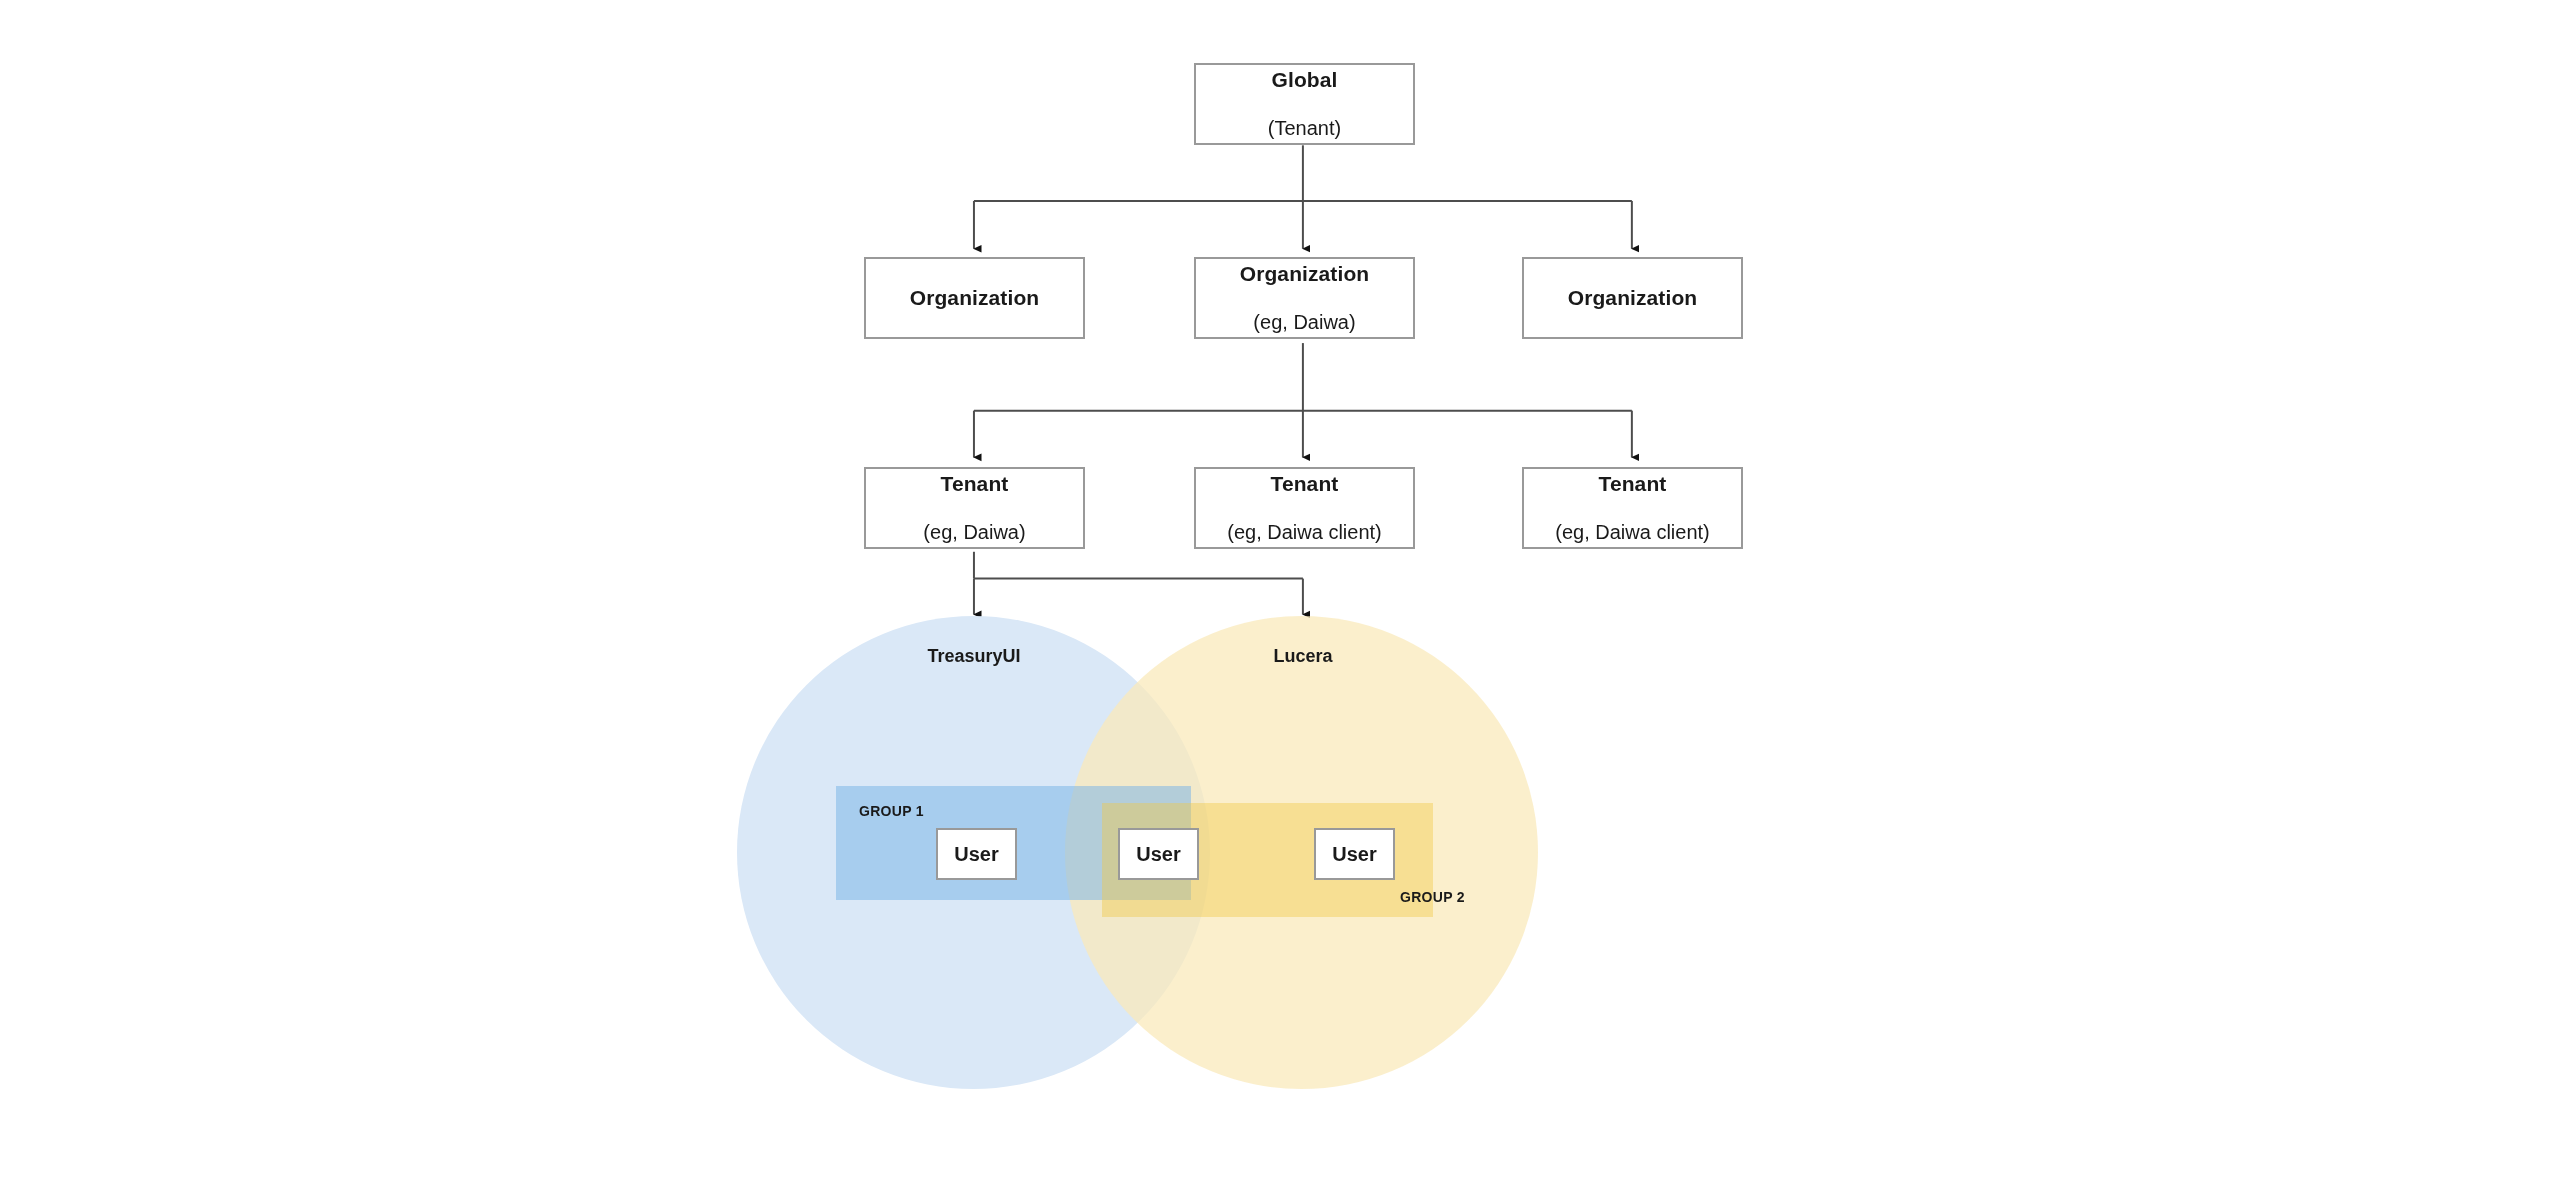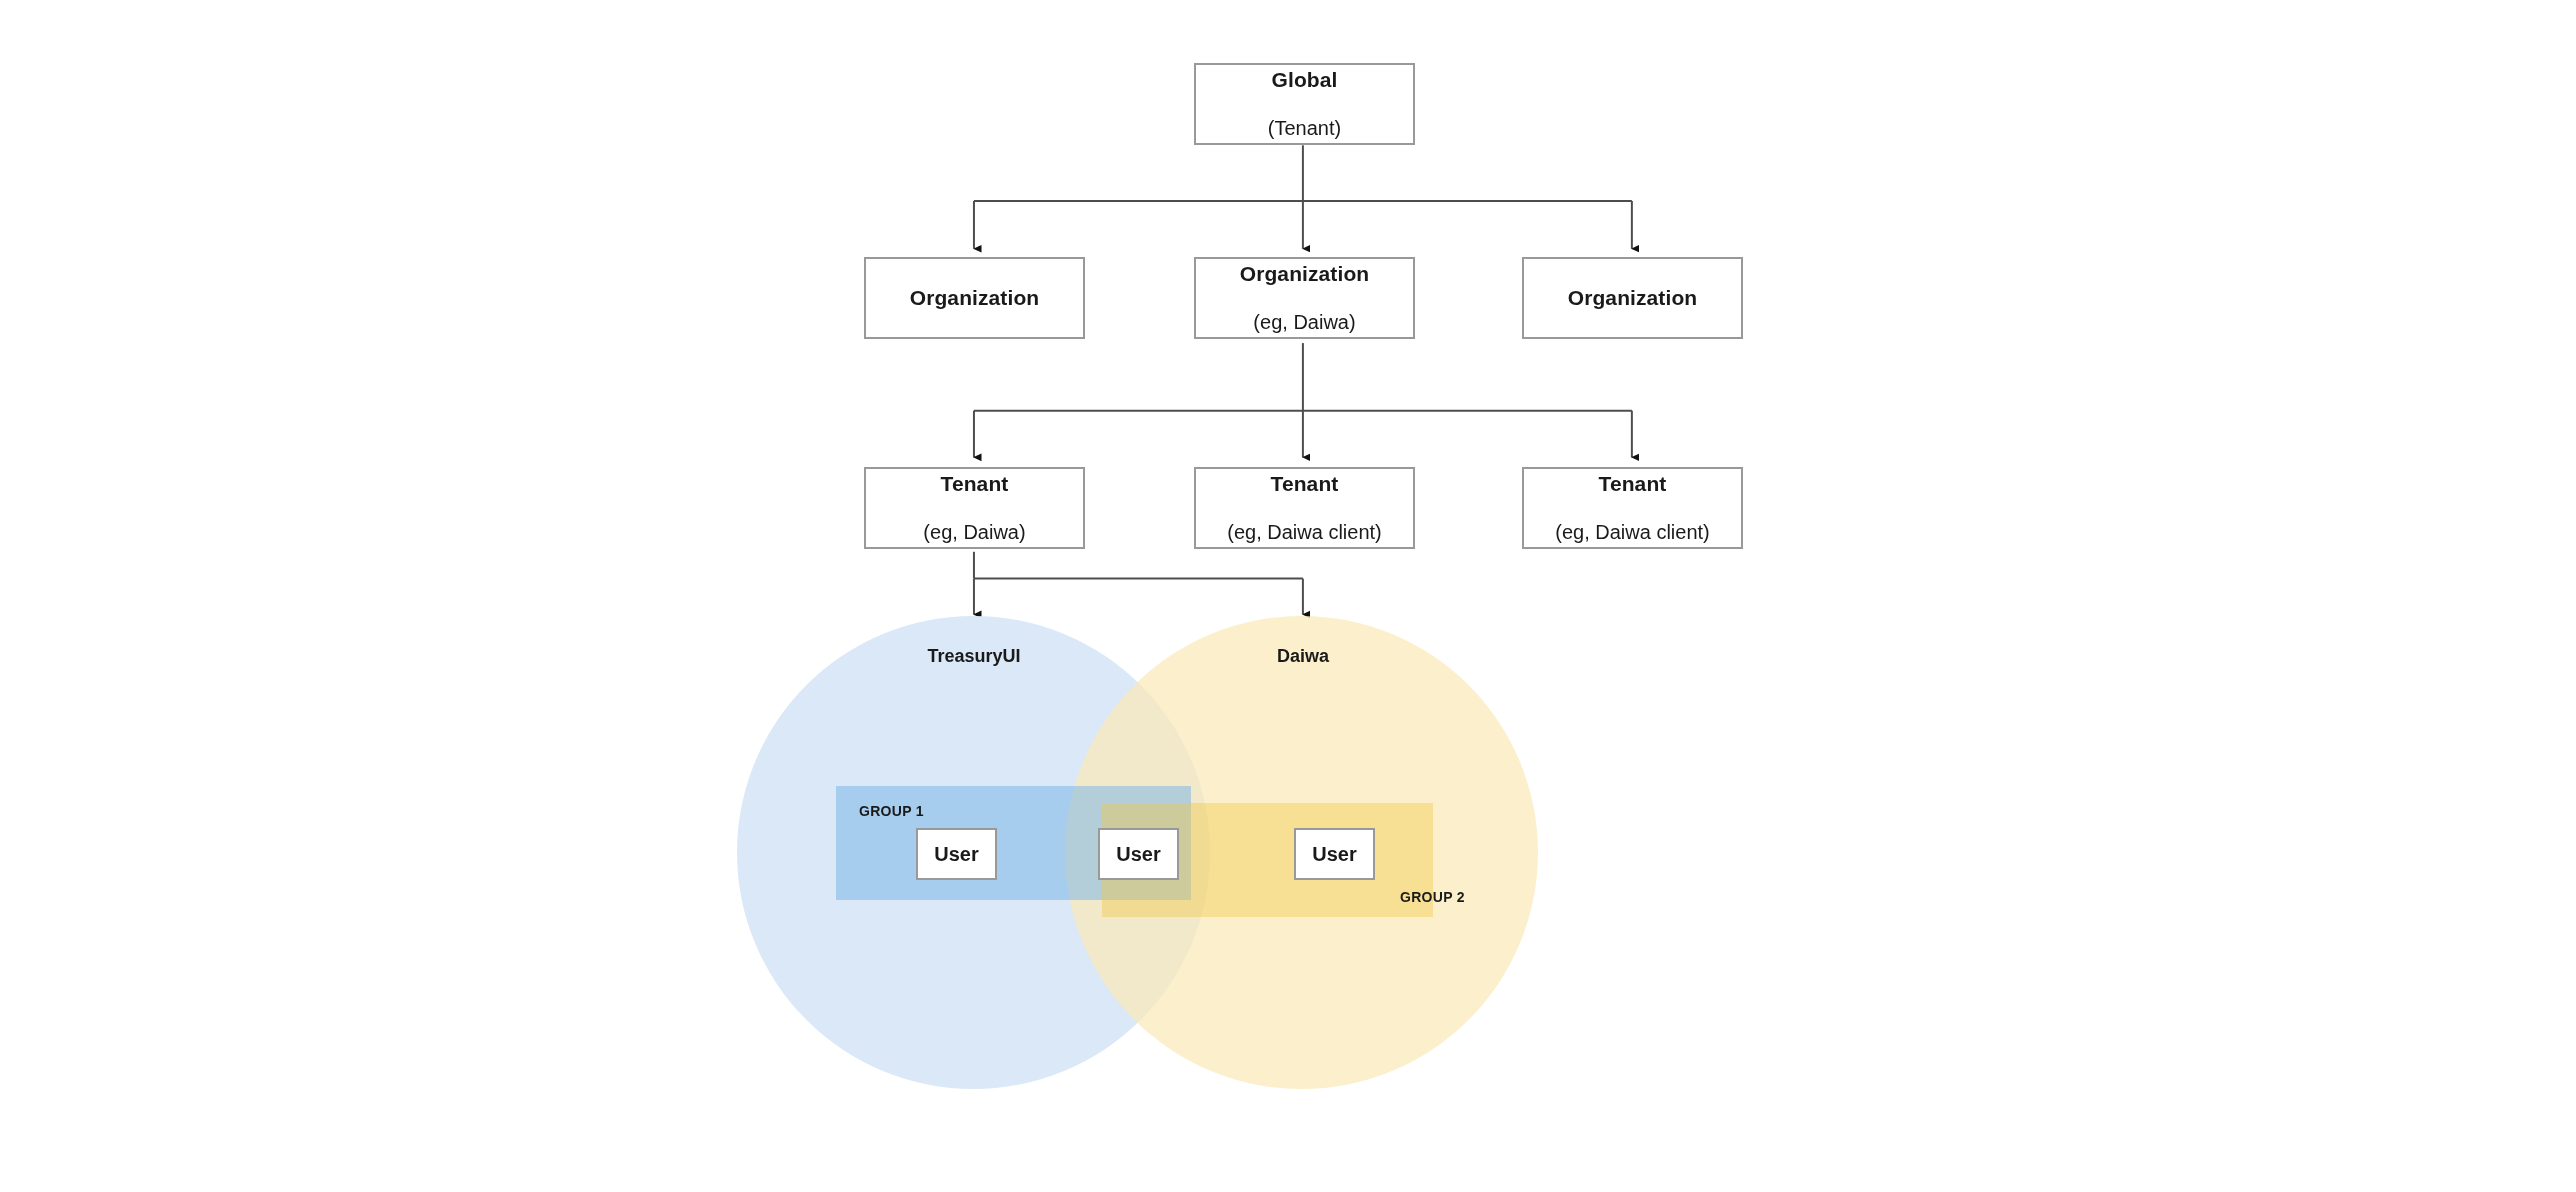--- a/index.html
+++ b/index.html
@@ -75,20 +75,21 @@
   .user-box {
     position: absolute;
     box-sizing: border-box;
     background: #ffffff;
     border: 2px solid #999999;
     display: flex;
     align-items: center;
     justify-content: center;
     font-size: 20px;
     font-weight: bold;
+    margin-left: 20px;
   }
 </style>
 </head>
 <body>
 
 <div id="canvas">
 
   <svg id="wiring" viewBox="0 0 2592 1200" xmlns="http://www.w3.org/2000/svg">
     <defs>
       <marker id="arrow" markerWidth="9" markerHeight="9" refX="4.2" refY="7.6" orient="auto" markerUnits="userSpaceOnUse">
@@ -152,21 +153,21 @@
     <div class="title">Tenant</div>
     <div class="sub">(eg, Daiwa client)</div>
   </div>
 
   <div class="venn-circle" style="left:737px; top:616px; width:473px; height:473px; background:#dae8f7;"></div>
 
   <div class="venn-circle" style="left:1065px; top:616px; width:473px; height:473px; background:rgba(250,233,186,0.74);"></div>
 
   <div class="venn-label" style="left:974px; top:646px;">TreasuryUI</div>
 
-  <div class="venn-label" style="left:1303px; top:646px;">Daiwa</div>
+  <div class="venn-label" style="left:1303px; top:646px;">Lucera</div>
 
   <div class="group-rect" style="left:836px; top:786px; width:355px; height:114px; background:rgba(120,180,230,0.52);"></div>
 
   <div class="group-rect" style="left:1102px; top:803px; width:331px; height:114px; background:rgba(240,200,70,0.42);"></div>
 
   <div class="group-label" style="left:859px; top:803px;">GROUP 1</div>
 
   <div class="group-label" style="left:1400px; top:889px;">GROUP 2</div>
 
   <div class="user-box" style="left:916px; top:828px; width:81px; height:52px;">

